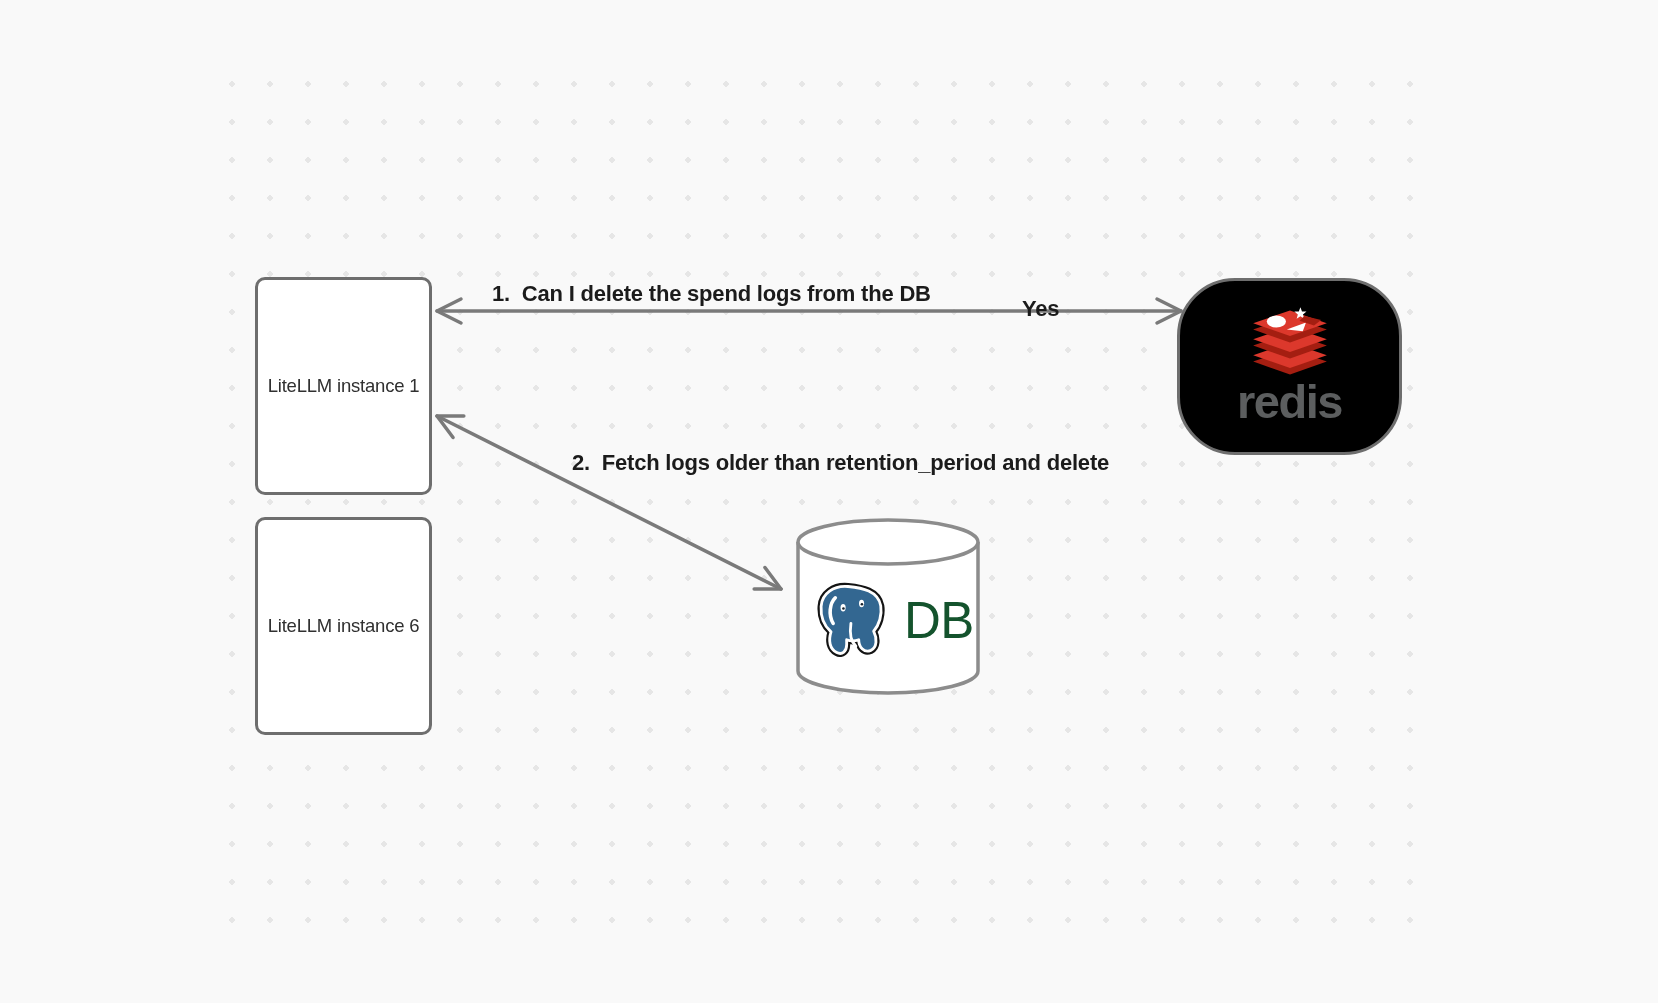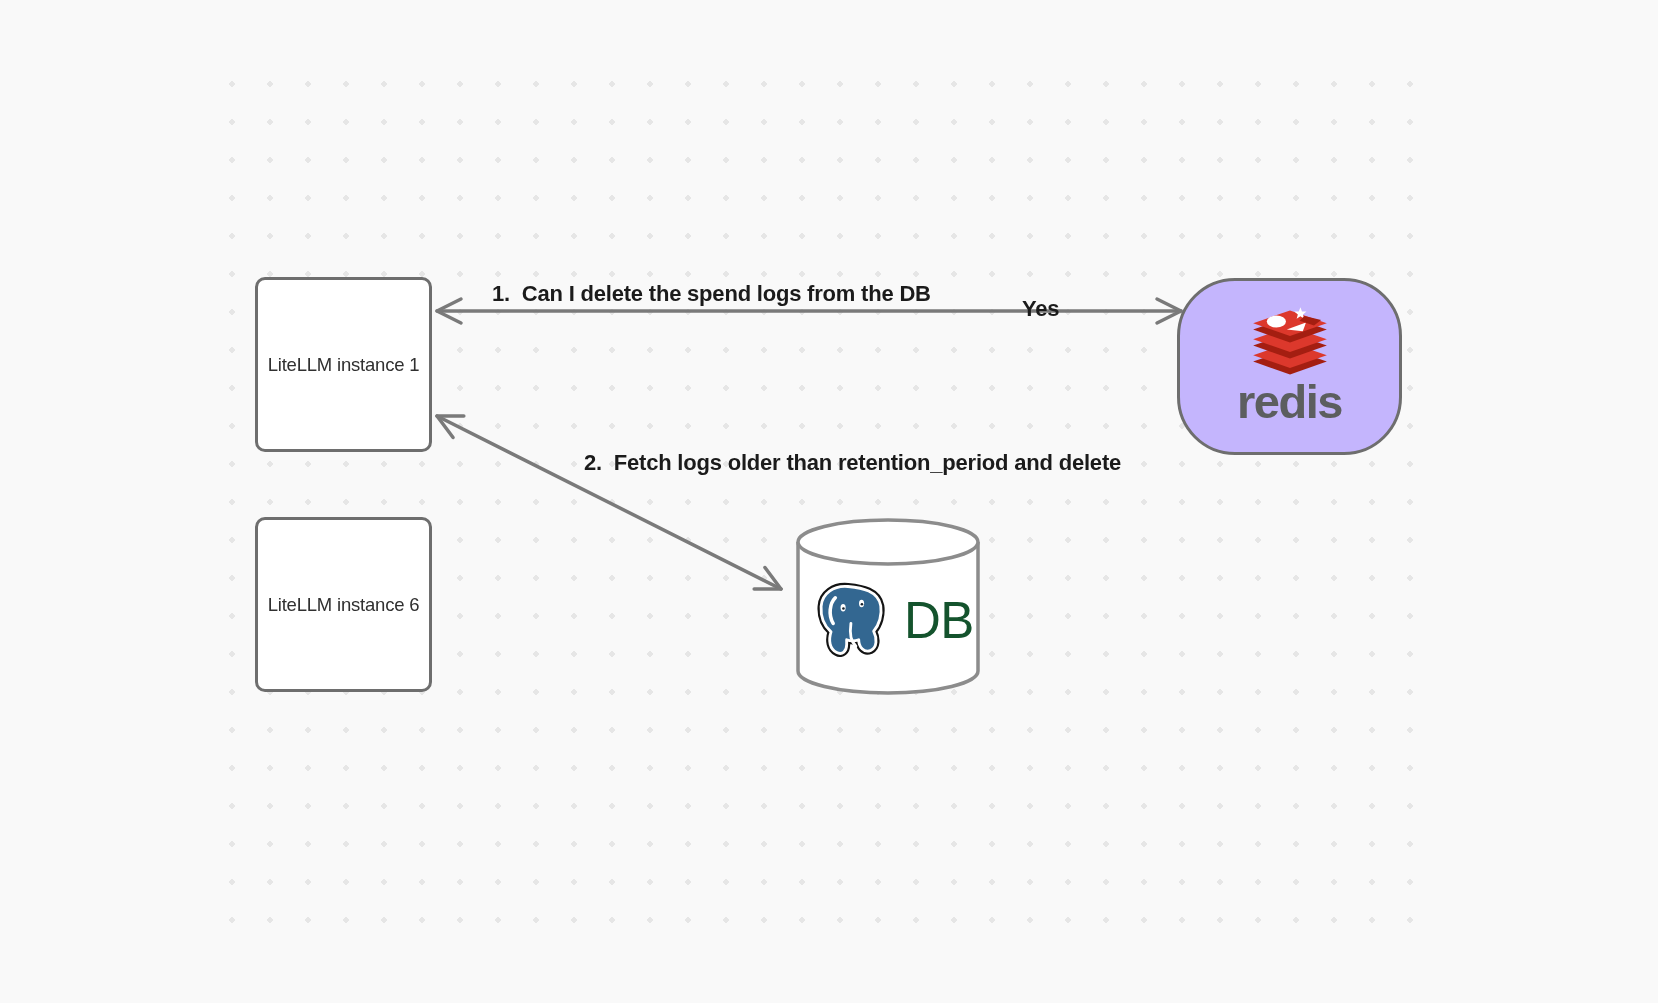--- a/index.html
+++ b/index.html
@@ -28,21 +28,21 @@
   svg.overlay {
     position: absolute;
     left: 0;
     top: 0;
     width: 1658px;
     height: 1003px;
   }
   .node-box {
     position: absolute;
     width: 177px;
-    height: 175px;
+    height: 218px;
     background: #ffffff;
     border: 3.5px solid #6e6e6e;
     border-radius: 10px;
     box-sizing: border-box;
     display: flex;
     align-items: center;
     justify-content: center;
   }
   .node-box .box-label {
     font-size: 18.5px;
@@ -52,21 +52,21 @@
   }
   .box-1 { left: 255px; top: 277px; }
   .box-2 { left: 255px; top: 517px; }
   .box-3 { left: 255px; top: 755px; }
   .redis-node {
     position: absolute;
     left: 1177px;
     top: 278px;
     width: 225px;
     height: 177px;
-    background: #c4b5fd;
+    background: #000000;
     border: 3.5px solid #6e6e6e;
     border-radius: 58px;
     box-sizing: border-box;
   }
   .redis-cube {
     position: absolute;
     left: 50%;
     transform: translateX(-50%);
     top: 23px;
     width: 80px;
@@ -104,21 +104,21 @@
     position: absolute;
     font-size: 22px;
     font-weight: bold;
     color: #1b1b1b;
     line-height: 26px;
     white-space: pre;
     letter-spacing: -0.2px;
   }
   .edge-label-1 { left: 492px; top: 281px; }
   .edge-label-yes { left: 1022px; top: 296px; }
-  .edge-label-2 { left: 572px; top: 450px; margin-left: 12px; }
+  .edge-label-2 { left: 572px; top: 450px; }
 </style>
 </head>
 <body>
 
 <div class="canvas">
 
   <div class="dot-grid"></div>
 
   <svg class="overlay">
     <defs>

